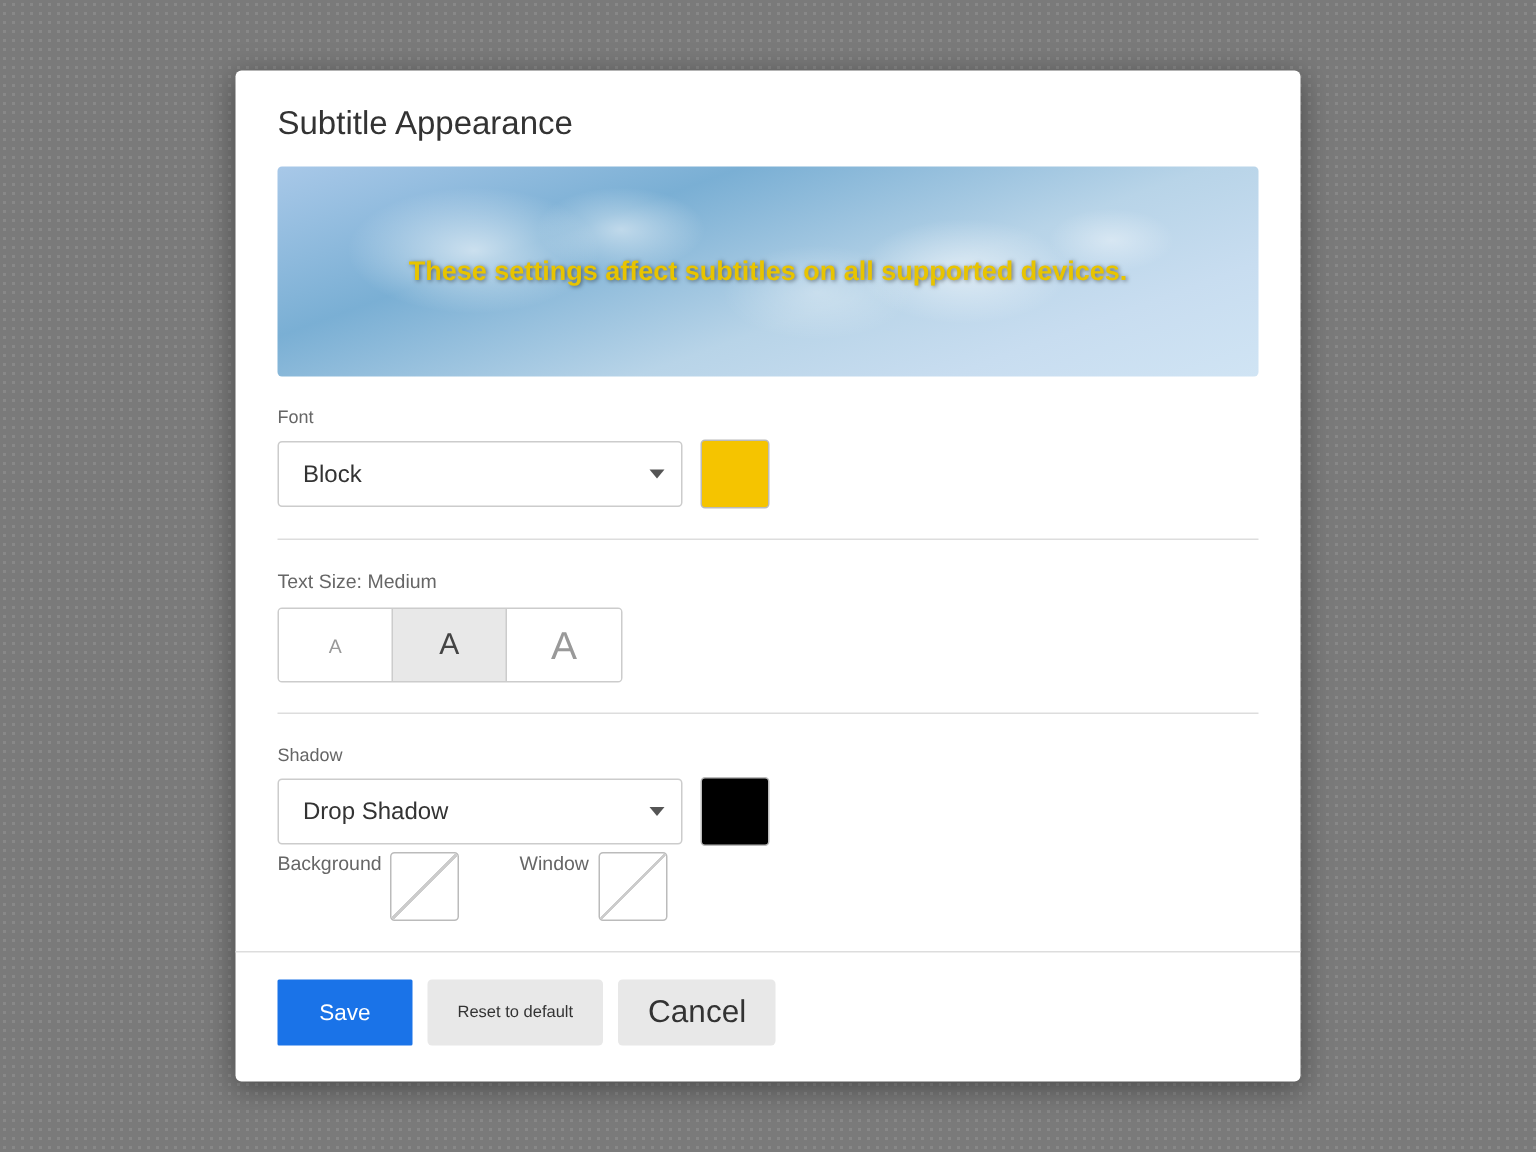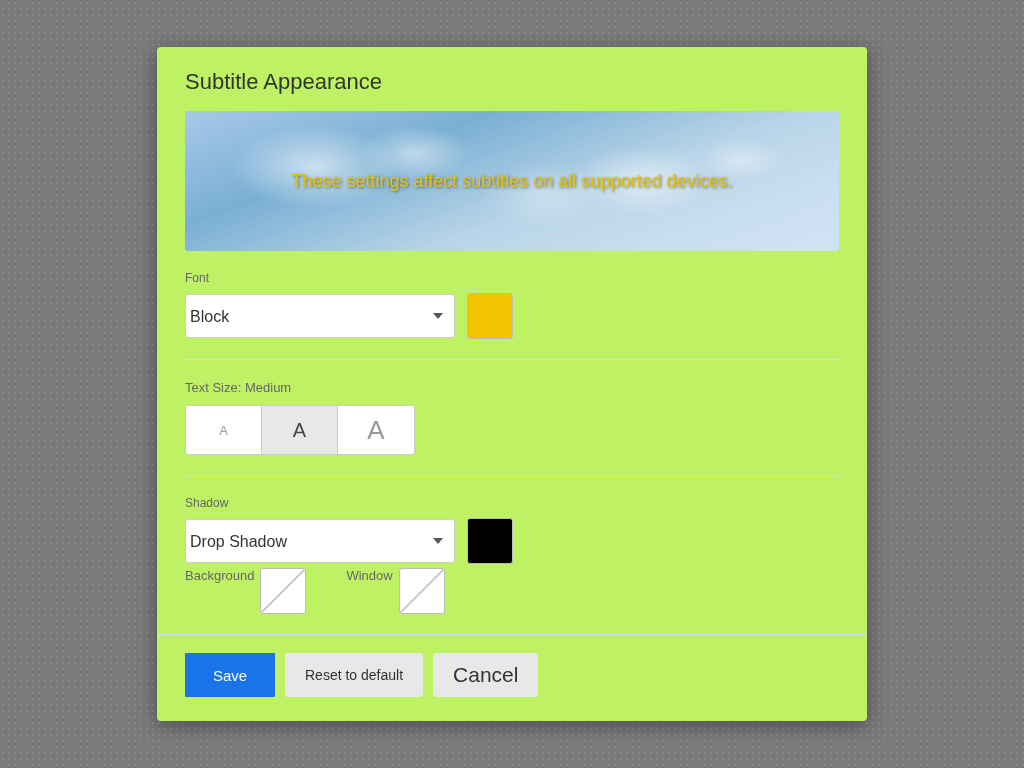--- a/index.html
+++ b/index.html
@@ -10,21 +10,21 @@
       background-color: #7a7a7a;
       background-image: radial-gradient(circle, #888 1px, transparent 1px);
       background-size: 6px 6px;
       display: flex;
       align-items: center;
       justify-content: center;
       font-family: Arial, sans-serif;
     }
 
     .dialog {
-      background: #bef264;
+      background: #ffffff;
       border-radius: 4px;
       width: 710px;
       padding: 0 0 24px 0;
       box-shadow: 0 4px 20px rgba(0,0,0,0.4);
     }
 
     .dialog-title {
       font-size: 22px;
       font-weight: 400;
       color: #333;
@@ -51,21 +51,21 @@
         radial-gradient(ellipse 90px 45px at 55% 60%, rgba(255,255,255,0.3) 0%, transparent 70%);
     }
 
     .preview-text {
       position: absolute;
       top: 50%;
       left: 50%;
       transform: translate(-50%, -50%);
       color: #e8c400;
       font-size: 18px;
-      font-weight: normal;
+      font-weight: bold;
       text-align: center;
       white-space: nowrap;
       text-shadow: 1px 1px 3px rgba(0,0,0,0.5);
     }
 
     .content {
       padding: 0 28px;
     }
 
     .section-label {
@@ -82,21 +82,21 @@
     }
 
     .select-wrapper {
       position: relative;
       flex: 0 0 270px;
     }
 
     .select-wrapper select {
       width: 100%;
       height: 44px;
-      padding: 0 4px;
+      padding: 0 16px;
       font-size: 16px;
       font-weight: 500;
       color: #333;
       background: #fff;
       border: 1px solid #ccc;
       border-radius: 3px;
       appearance: none;
       cursor: pointer;
       padding-right: 36px;
     }
@@ -231,21 +231,21 @@
       cursor: pointer;
       min-width: 90px;
     }
 
     .btn-reset {
       background: #e8e8e8;
       color: #333;
       border: none;
       border-radius: 3px;
       padding: 10px 20px;
-      font-size: 14px;
+      font-size: 11px;
       cursor: pointer;
     }
 
     .btn-cancel {
       background: #e8e8e8;
       color: #333;
       border: none;
       border-radius: 3px;
       padding: 10px 20px;
       font-size: 21px;

